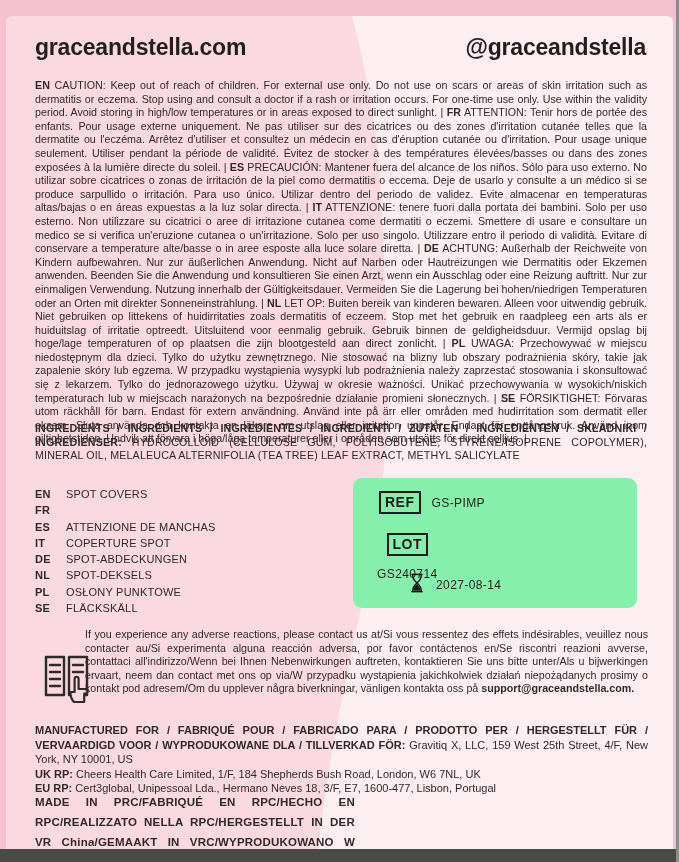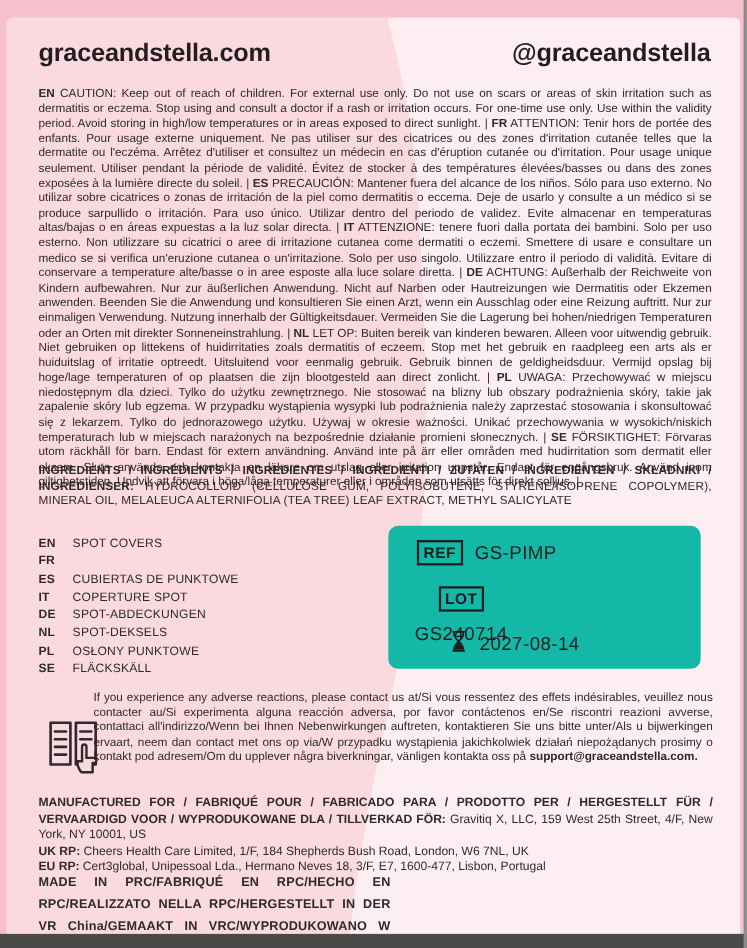--- a/index.html
+++ b/index.html
@@ -26,31 +26,31 @@
 
   .caution{position:absolute;left:35px;top:79px;width:612px;}
   .ingredients{position:absolute;left:35px;top:422px;width:612px;letter-spacing:.15px;}
 
   .names{position:absolute;left:35px;top:486px;font-size:11px;letter-spacing:.2px;}
   .name-row{display:flex;line-height:16.3px;}
   .name-row .code{font-weight:700;width:31px;flex:0 0 31px;}
 
   .device-card{
     position:absolute;left:353px;top:478px;width:284px;height:130px;
-    background:#14b8a6;border-radius:9px;
+    background:#86efac;border-radius:9px;
   }
   .dev-row{position:absolute;display:flex;align-items:center;gap:11px;}
   .dev-row.ref{left:26px;top:13px;}
   .dev-row.lot{left:24px;top:55px;flex-direction:column;}
   .dev-row.exp{left:56px;top:95px;}
   .sym{
     display:inline-block;border:2px solid #1c1c1c;font-weight:700;
     font-size:14px;line-height:17px;padding:1px 4px;color:#1c1c1c;letter-spacing:.5px;
   }
-  .dev-val{font-size:17px;color:#1f1f1f;letter-spacing:.4px;}
+  .dev-val{font-size:12px;color:#1f1f1f;letter-spacing:.4px;}
 
   .adverse-icon{position:absolute;left:43px;top:653px;}
   .adverse{position:absolute;left:85px;top:628px;width:563px;}
 
   .mfg{position:absolute;left:35px;top:723px;width:613px;font-size:11px;line-height:14.6px;text-align:justify;}
   .mfg .line{text-align:left;}
   .madein{position:absolute;left:35px;top:792px;width:320px;font-size:11.5px;font-weight:700;line-height:20px;text-align:justify;letter-spacing:.2px;}
 
   .bottom-bar{position:absolute;left:0;top:849px;width:679px;height:13px;background:#4a4a48;}
   .right-edge{position:absolute;right:0;top:0;width:3px;height:862px;background:#8b8b8b;}
@@ -76,21 +76,21 @@
   <div class="names">
     <div class="name-row">
       <span class="code">EN</span>
       <span>SPOT COVERS</span>
     </div>
     <div class="name-row">
       <span class="code">FR</span>
     </div>
     <div class="name-row">
       <span class="code">ES</span>
-      <span>CUBIERTAS DE PUNKTOWE</span>
+      <span>ATTENZIONE DE MANCHAS</span>
     </div>
     <div class="name-row">
       <span class="code">IT</span>
       <span>COPERTURE SPOT</span>
     </div>
     <div class="name-row">
       <span class="code">DE</span>
       <span>SPOT-ABDECKUNGEN</span>
     </div>
     <div class="name-row">

